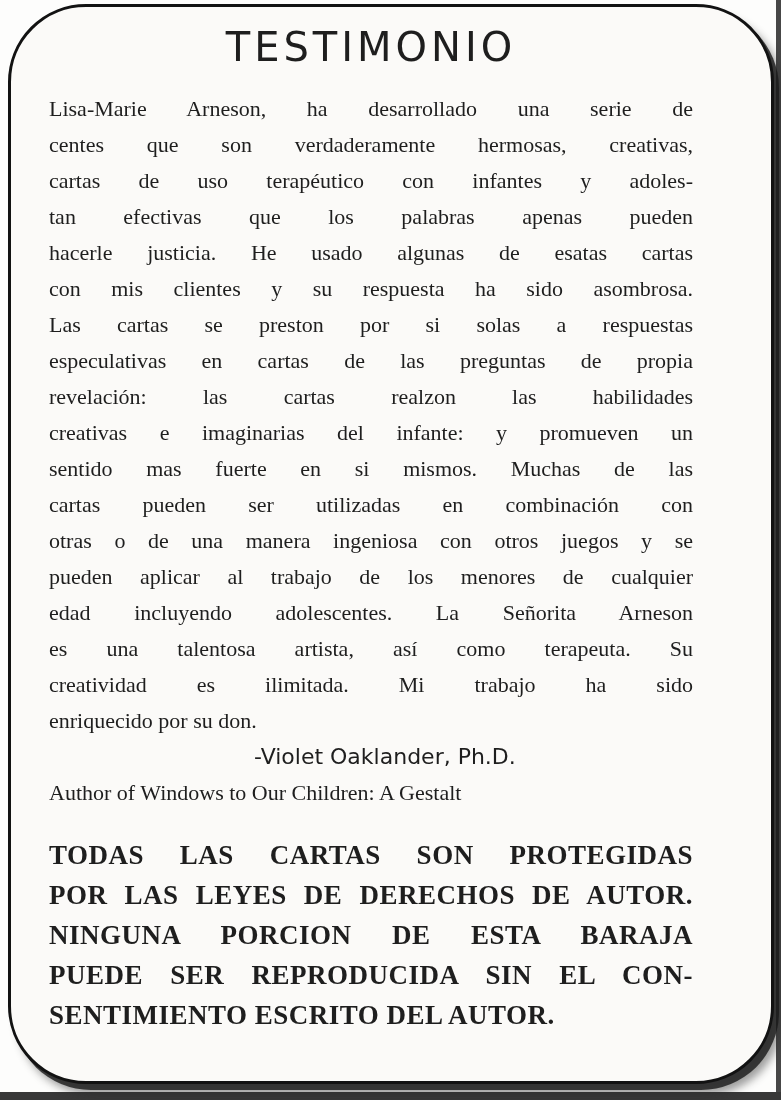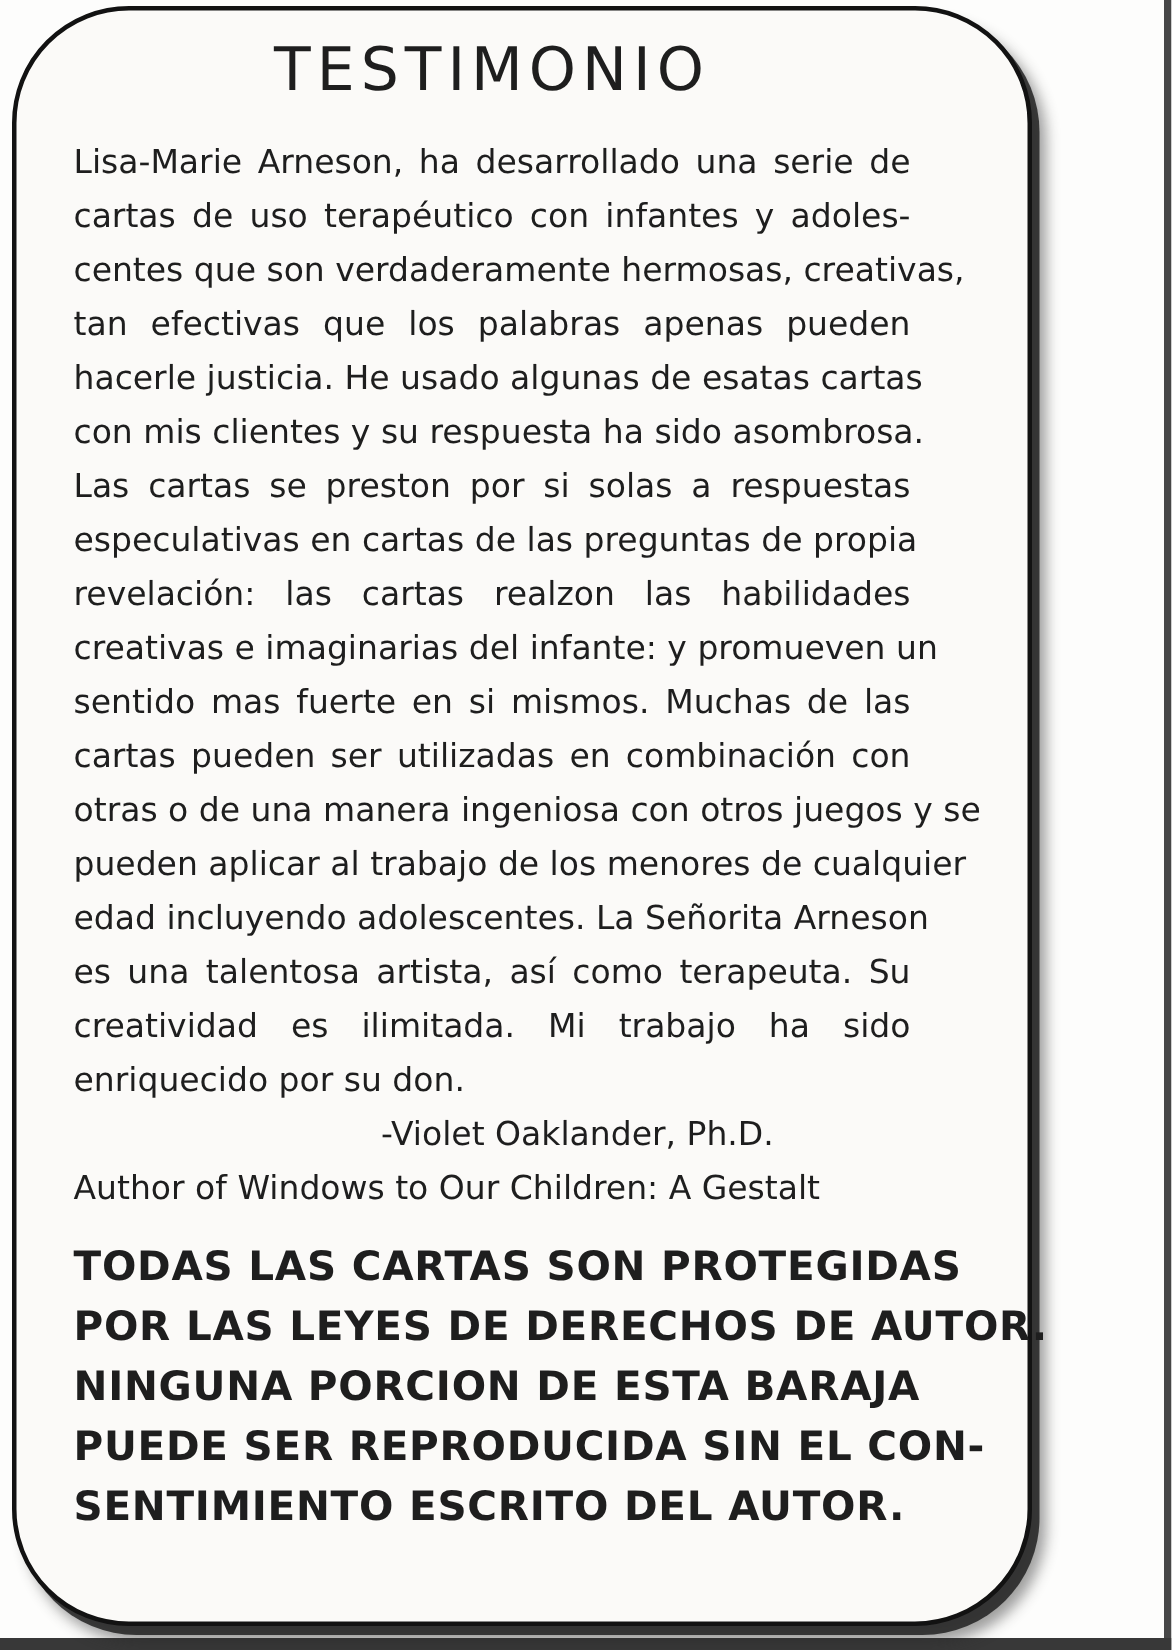--- a/index.html
+++ b/index.html
@@ -20,21 +20,21 @@
   }
   .photo-edge-bottom {
     position: absolute;
     left: 0; bottom: 0;
     width: 100%; height: 8px;
     background: #383838;
   }
   .card {
     position: absolute;
     left: 8px; top: 4px;
-    width: 680px; height: 1080px;
+    width: 766px; height: 1080px;
     box-sizing: border-box;
     background: #fbfaf8;
     border: 3px solid #121212;
     border-radius: 78px;
     box-shadow: 5px 6px 0 rgba(25,25,25,0.8), 9px 11px 9px rgba(40,40,40,0.45);
     padding: 14px 78px 0 38px;
   }
   .card-title {
     text-align: center;
     font-size: 40px;
@@ -42,32 +42,33 @@
     line-height: 52px;
     margin-bottom: 18px;
     white-space: nowrap;
   }
   .text-block .line {
     font-size: 22px;
     line-height: 36px;
     text-align: justify;
     text-align-last: justify;
     white-space: nowrap;
+    font-family: Liberation Serif, serif;
   }
   .text-block .line:last-child {
     text-align-last: left;
   }
   .signature-line {
     font-size: 22px;
     line-height: 36px;
     padding-left: 205px;
     white-space: nowrap;
   }
   .copyright {
-    margin-top: 14px;
+    margin-top: 24px;
   }
   .copyright .line {
     font-size: 27px;
     font-weight: bold;
     line-height: 40px;
     letter-spacing: 0.5px;
   }
 </style>
 </head>
 <body>
@@ -76,22 +77,22 @@
 
   <div class="photo-edge-right"></div>
   <div class="photo-edge-bottom"></div>
 
   <div class="card">
 
     <div class="card-title">TESTIMONIO</div>
 
     <div class="text-block">
         <div class="line">Lisa-Marie Arneson, ha desarrollado una serie de</div>
+        <div class="line">centes que son verdaderamente hermosas, creativas,</div>
         <div class="line">cartas de uso terapéutico con infantes y adoles-</div>
-        <div class="line">centes que son verdaderamente hermosas, creativas,</div>
         <div class="line">tan efectivas que los palabras apenas pueden</div>
         <div class="line">hacerle justicia. He usado algunas de esatas cartas</div>
         <div class="line">con mis clientes y su respuesta ha sido asombrosa.</div>
         <div class="line">Las cartas se preston por si solas a respuestas</div>
         <div class="line">especulativas en cartas de las preguntas de propia</div>
         <div class="line">revelación: las cartas realzon las habilidades</div>
         <div class="line">creativas e imaginarias del infante: y promueven un</div>
         <div class="line">sentido mas fuerte en si mismos. Muchas de las</div>
         <div class="line">cartas pueden ser utilizadas en combinación con</div>
         <div class="line">otras o de una manera ingeniosa con otros juegos y se</div>

